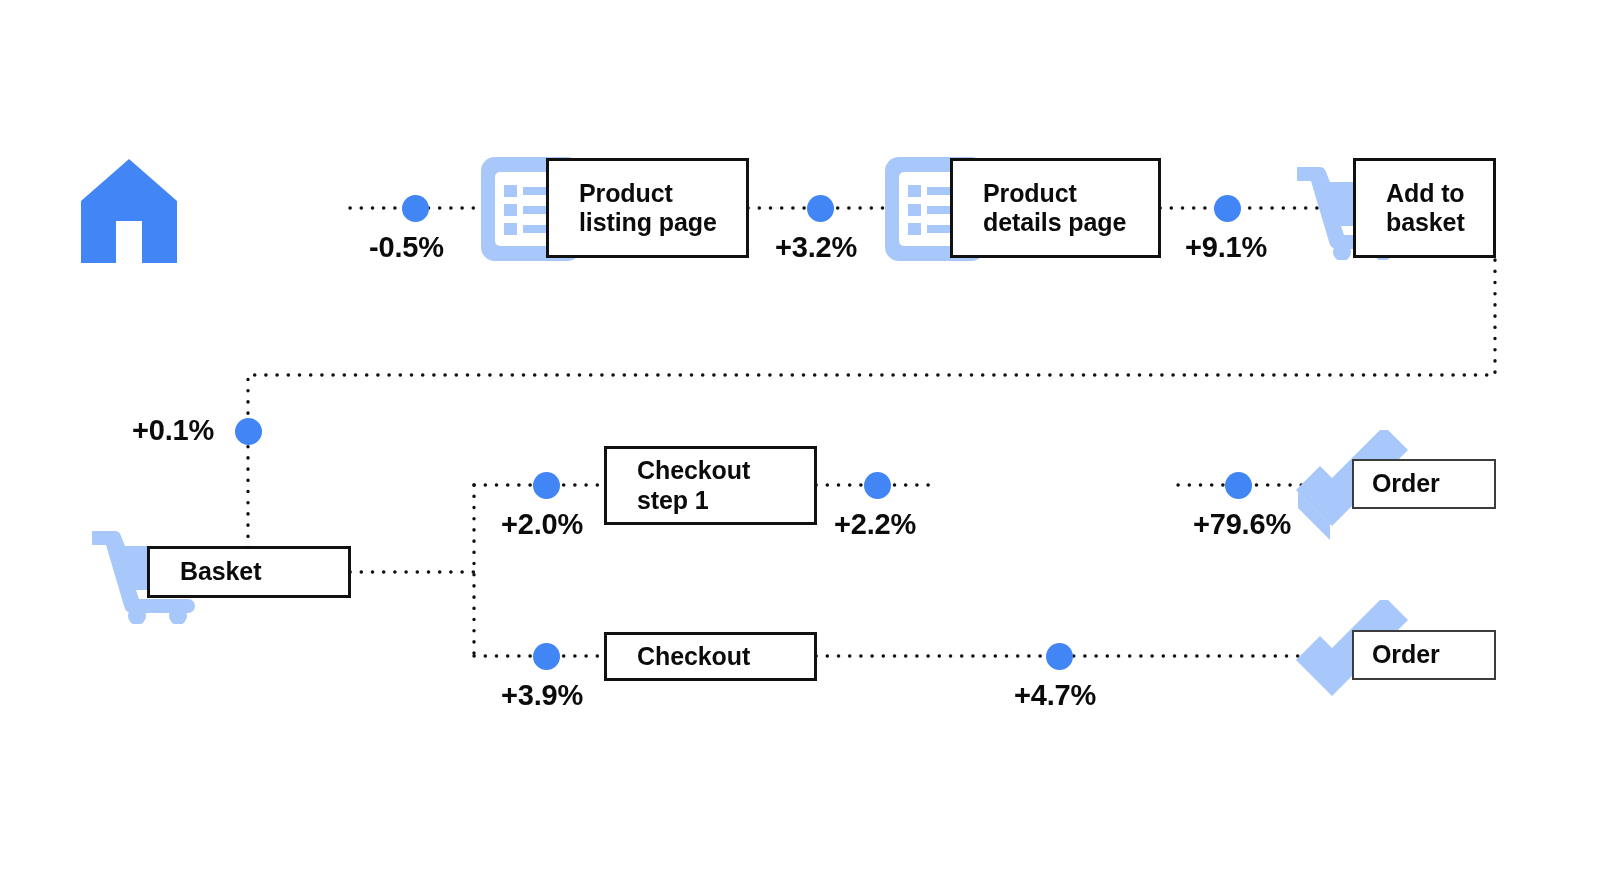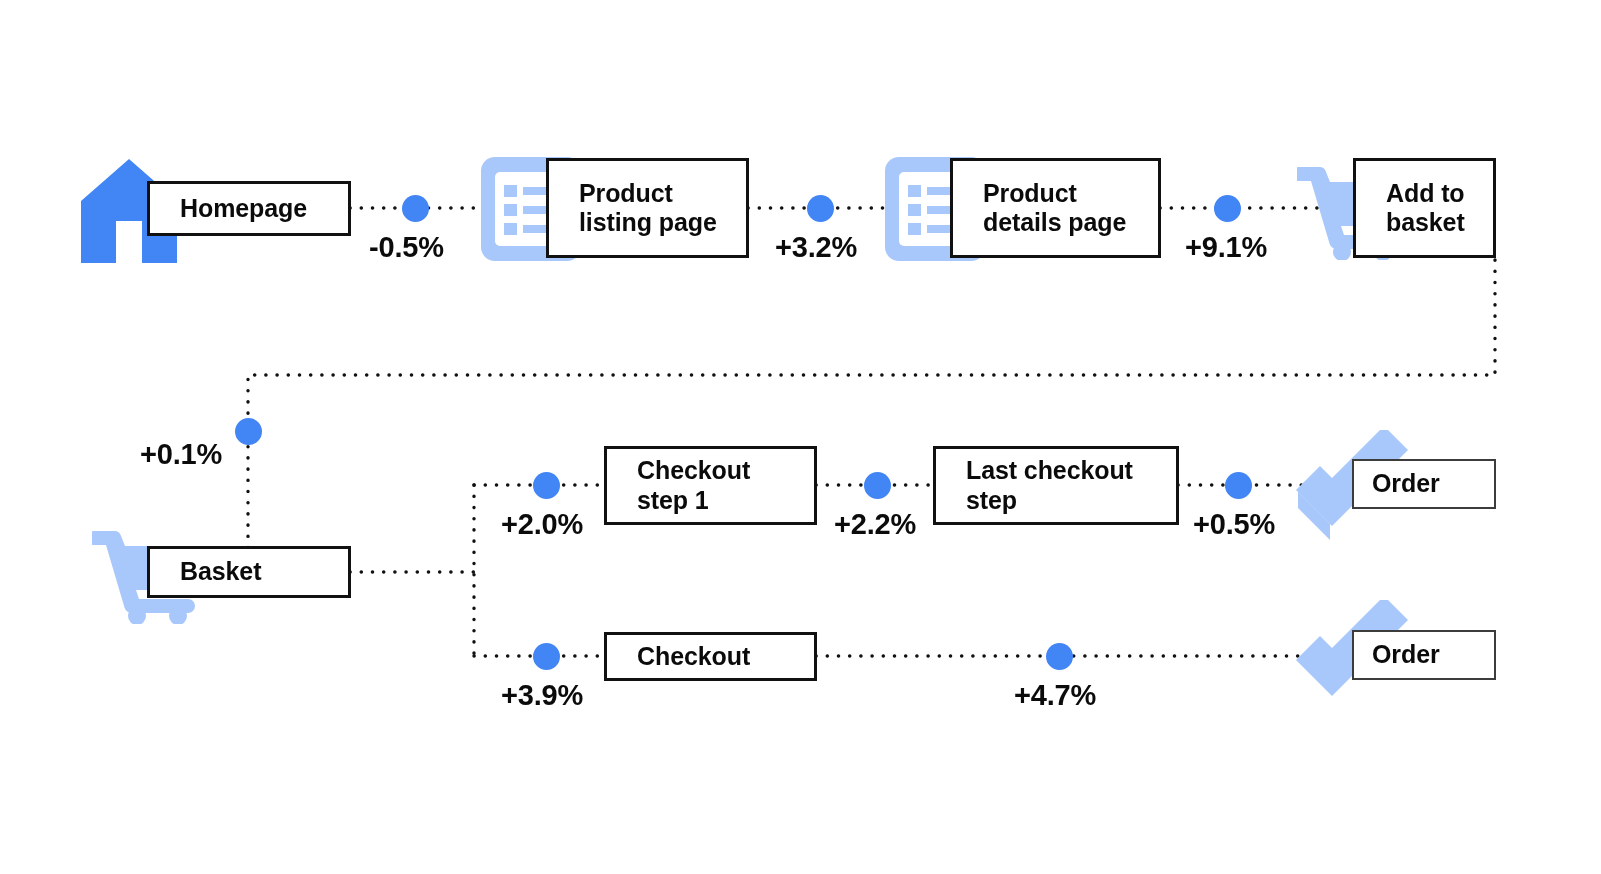--- a/index.html
+++ b/index.html
@@ -151,23 +151,20 @@
       <path d="M6 60 L42 96 L118 20 L94 -4 L42 48 L30 36 Z" fill="#a8c7fa"></path>
     </svg>
   </div>
 
   <div class="icon" style="left:1290px; top:600px;">
     <svg width="122" height="110" viewBox="0 0 122 110">
       <path d="M6 60 L42 96 L118 20 L94 -4 L42 48 L30 36 Z" fill="#a8c7fa"></path>
     </svg>
   </div>
 
-  <div class="node" style="left:147px; top:181px; width:204px; height:55px;">
-    <span class="node-label">Homepage</span>
-  </div>
 
   <div class="node" style="left:546px; top:158px; width:203px; height:100px;">
     <span class="node-label">Product
 listing page</span>
   </div>
 
   <div class="node" style="left:950px; top:158px; width:211px; height:100px;">
     <span class="node-label">Product
 details page</span>
   </div>
@@ -179,24 +176,20 @@
 
   <div class="node" style="left:147px; top:546px; width:204px; height:52px;">
     <span class="node-label">Basket</span>
   </div>
 
   <div class="node" style="left:604px; top:446px; width:213px; height:79px;">
     <span class="node-label">Checkout
 step 1</span>
   </div>
 
-  <div class="node" style="left:933px; top:446px; width:246px; height:79px;">
-    <span class="node-label">Last checkout
-step</span>
-  </div>
 
   <div class="node thin" style="left:1352px; top:459px; width:144px; height:50px;">
     <span class="node-label">Order</span>
   </div>
 
   <div class="node" style="left:604px; top:632px; width:213px; height:49px;">
     <span class="node-label">Checkout</span>
   </div>
 
   <div class="node thin" style="left:1352px; top:630px; width:144px; height:50px;">
@@ -206,30 +199,30 @@
   <div class="dot" style="left:402px; top:195px; width:27px; height:27px;"></div>
   <div class="delta" style="left:369px; top:231px;">-0.5%</div>
 
   <div class="dot" style="left:807px; top:195px; width:27px; height:27px;"></div>
   <div class="delta" style="left:775px; top:231px;">+3.2%</div>
 
   <div class="dot" style="left:1214px; top:195px; width:27px; height:27px;"></div>
   <div class="delta" style="left:1185px; top:231px;">+9.1%</div>
 
   <div class="dot" style="left:235px; top:418px; width:27px; height:27px;"></div>
-  <div class="delta" style="left:132px; top:438px;margin-left:8px;">+0.1%</div>
+  <div class="delta" style="left:132px; top:414px;">+0.1%</div>
 
   <div class="dot" style="left:533px; top:472px; width:27px; height:27px;"></div>
   <div class="delta" style="left:501px; top:508px;">+2.0%</div>
 
   <div class="dot" style="left:864px; top:472px; width:27px; height:27px;"></div>
   <div class="delta" style="left:834px; top:508px;">+2.2%</div>
 
   <div class="dot" style="left:1225px; top:472px; width:27px; height:27px;"></div>
-  <div class="delta" style="left:1193px; top:508px;">+0.5%</div>
+  <div class="delta" style="left:1193px; top:508px;">+79.6%</div>
 
   <div class="dot" style="left:533px; top:643px; width:27px; height:27px;"></div>
   <div class="delta" style="left:501px; top:679px;">+3.9%</div>
 
   <div class="dot" style="left:1046px; top:643px; width:27px; height:27px;"></div>
   <div class="delta" style="left:1014px; top:679px;">+4.7%</div>
 
 </div>
 
 </body></html>

